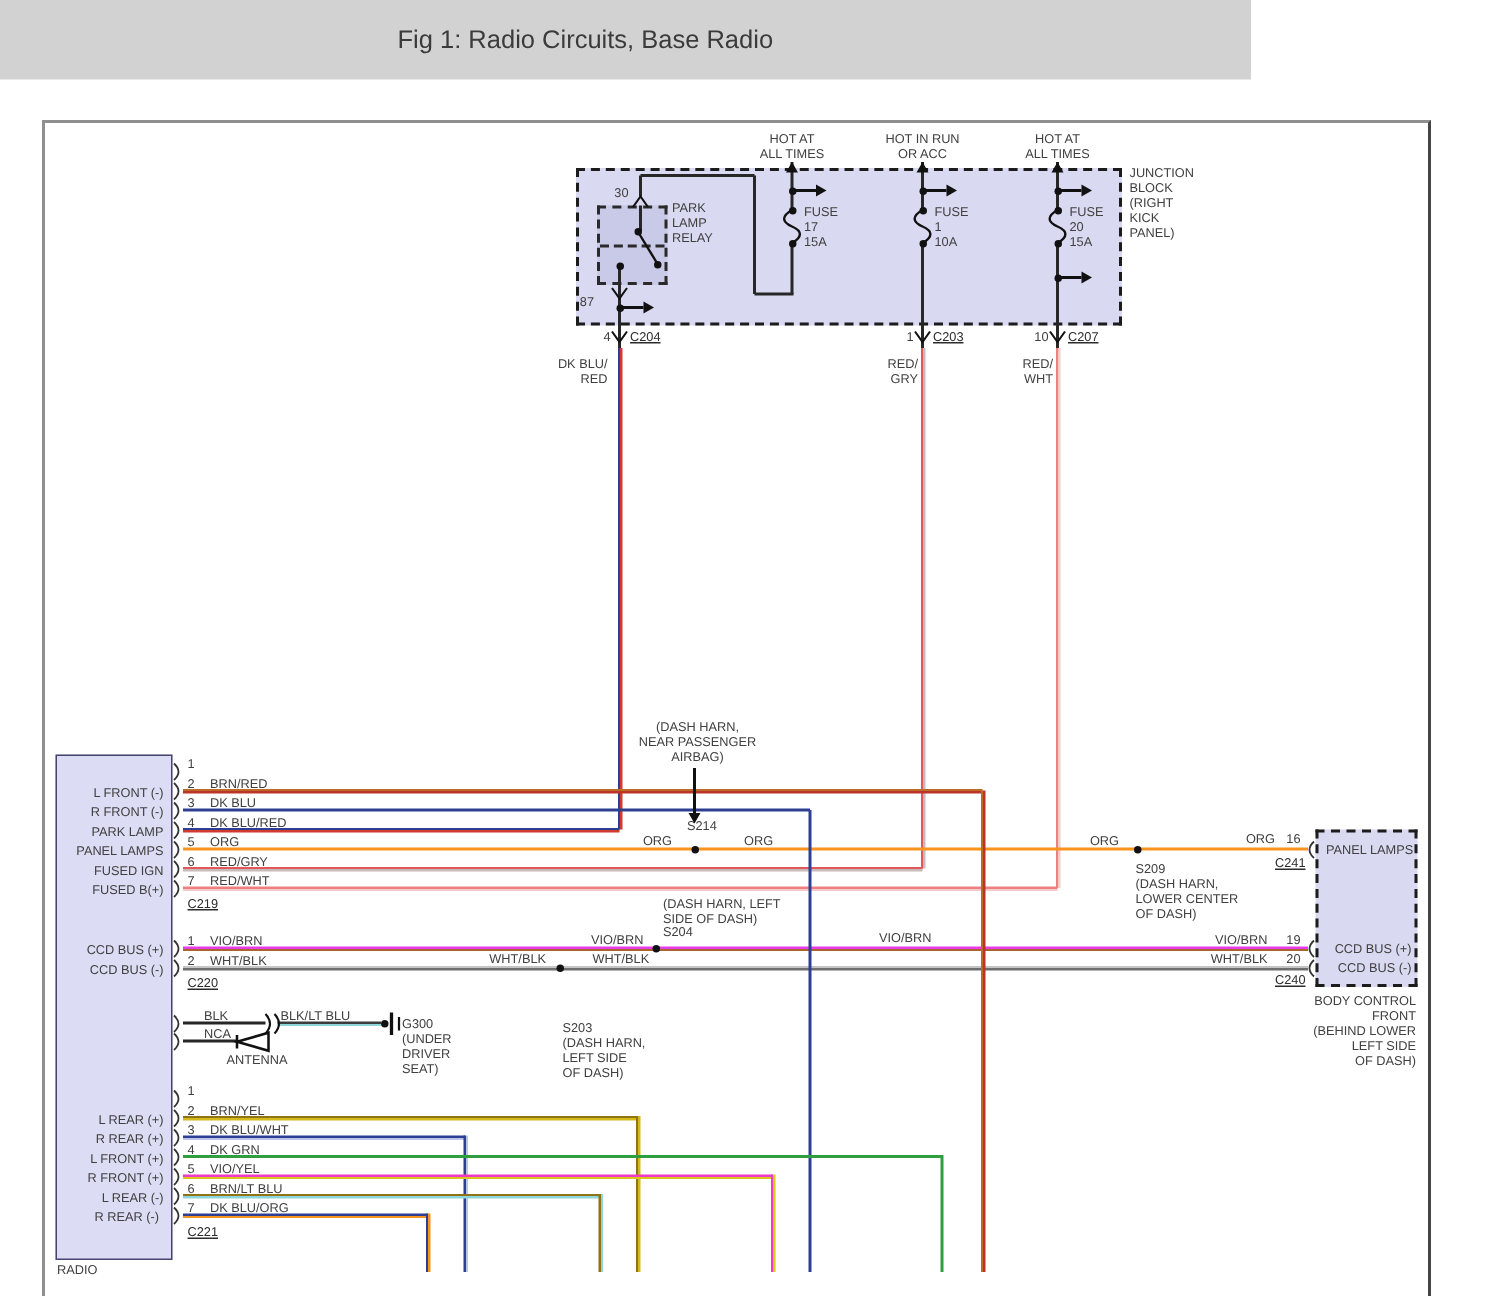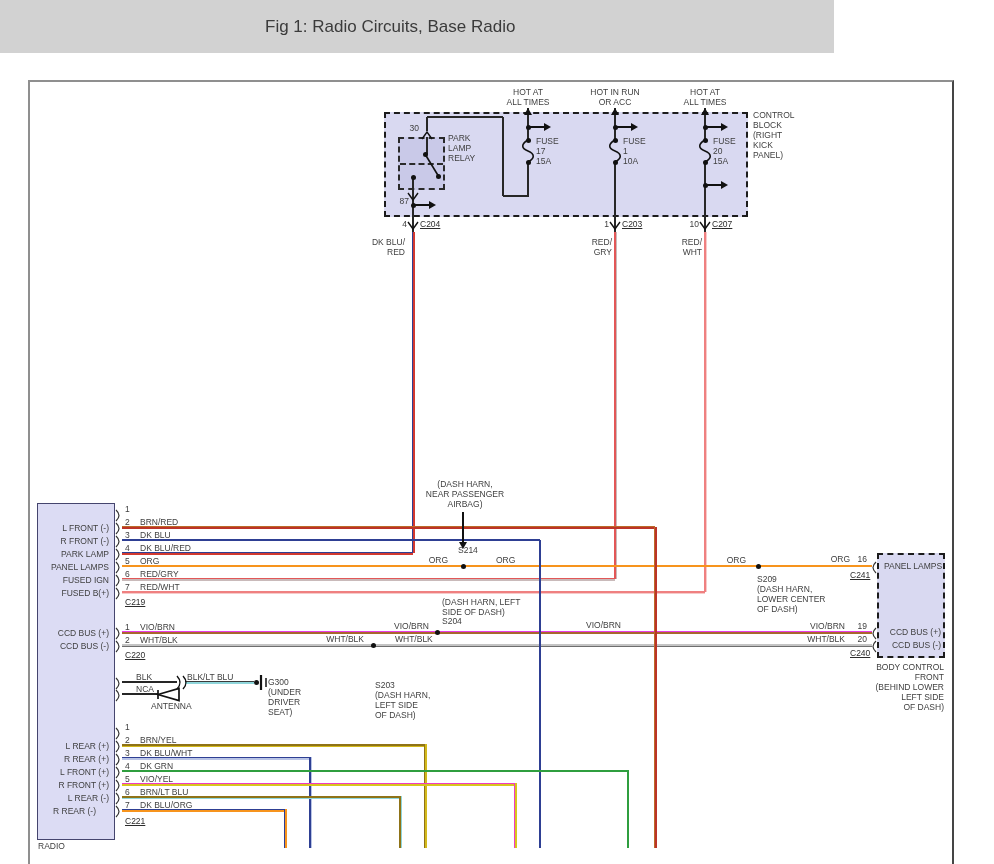--- a/index.html
+++ b/index.html
@@ -83,30 +83,30 @@
     <div class="seg" style="top: 108px; left: 614px; height: 32px; width: 2px; background: linear-gradient(90deg, rgb(39, 39, 39) 0px, rgb(39, 39, 39) 50%, rgb(39, 39, 39) 50%, rgb(39, 39, 39) 100%);"></div>
     <div class="seg" style="top: 162px; left: 614px; height: 70px; width: 2px; background: linear-gradient(90deg, rgb(39, 39, 39) 0px, rgb(39, 39, 39) 50%, rgb(39, 39, 39) 50%, rgb(39, 39, 39) 100%);"></div>
     <div class="seg" style="top: 108px; left: 704px; height: 32px; width: 2px; background: linear-gradient(90deg, rgb(39, 39, 39) 0px, rgb(39, 39, 39) 50%, rgb(39, 39, 39) 50%, rgb(39, 39, 39) 100%);"></div>
     <div class="seg" style="top: 162px; left: 704px; height: 70px; width: 2px; background: linear-gradient(90deg, rgb(39, 39, 39) 0px, rgb(39, 39, 39) 50%, rgb(39, 39, 39) 50%, rgb(39, 39, 39) 100%);"></div>
     <div class="lbl c" style="left: 528px; top: 87px;">HOT AT
 ALL TIMES</div>
     <div class="lbl c" style="left: 615px; top: 87px;">HOT IN RUN
 OR ACC</div>
     <div class="lbl c" style="left: 705px; top: 87px;">HOT AT
 ALL TIMES</div>
-    <div class="lbl" style="left: 753px; top: 110px;">CONTROL
+    <div class="lbl" style="left: 753px; top: 110px;">JUNCTION
 BLOCK
 (RIGHT
 KICK
 PANEL)</div>
     <div class="lbl r" style="left: 419px; top: 123px;">30</div>
     <div class="lbl" style="left: 448px; top: 133px;">PARK
 LAMP
 RELAY</div>
-    <div class="lbl r" style="left: 409px; top: 196px;">87</div>
+    <div class="lbl r" style="left: 396px; top: 196px;">87</div>
     <div class="lbl" style="left: 536px; top: 136px;">FUSE
 17
 15A</div>
     <div class="lbl" style="left: 623px; top: 136px;">FUSE
 1
 10A</div>
     <div class="lbl" style="left: 713px; top: 136px;">FUSE
 20
 15A</div>
     <div class="lbl r" style="left: 407px; top: 219px;">4</div>
@@ -165,21 +165,21 @@
     <div class="lbl r" style="left: 109px; top: 562px;">PANEL LAMPS</div>
     <div class="lbl r" style="left: 109px; top: 575px;">FUSED IGN</div>
     <div class="lbl r" style="left: 109px; top: 588px;">FUSED B(+)</div>
     <div class="lbl r" style="left: 109px; top: 628px;">CCD BUS (+)</div>
     <div class="lbl r" style="left: 109px; top: 641px;">CCD BUS (-)</div>
     <div class="lbl r" style="left: 109px; top: 741px; padding-left: 21px;">L REAR (+)</div>
     <div class="lbl r" style="left: 109px; top: 754px;">R REAR (+)</div>
     <div class="lbl r" style="left: 109px; top: 767px;">L FRONT (+)</div>
     <div class="lbl r" style="left: 109px; top: 780px; text-align: right;">R FRONT (+)</div>
     <div class="lbl r" style="left: 109px; top: 793px;">L REAR (-)</div>
-    <div class="lbl r" style="left: 96px; top: 806px;">R REAR (-)</div>
+    <div class="lbl r" style="left: 106px; top: 806px;">R REAR (-)</div>
     <div class="lbl" style="left: 38px; top: 841px;">RADIO</div>
     <div class="lbl" style="left: 125px; top: 504px;">1</div>
     <div class="lbl" style="left: 125px; top: 517px;">2</div>
     <div class="lbl" style="left: 140px; top: 517px;">BRN/RED</div>
     <div class="lbl" style="left: 125px; top: 530px;">3</div>
     <div class="lbl" style="left: 140px; top: 530px;">DK BLU</div>
     <div class="lbl" style="left: 125px; top: 543px;">4</div>
     <div class="lbl" style="left: 140px; top: 543px;">DK BLU/RED</div>
     <div class="lbl" style="left: 125px; top: 556px;">5</div>
     <div class="lbl" style="left: 140px; top: 556px;">ORG</div>

